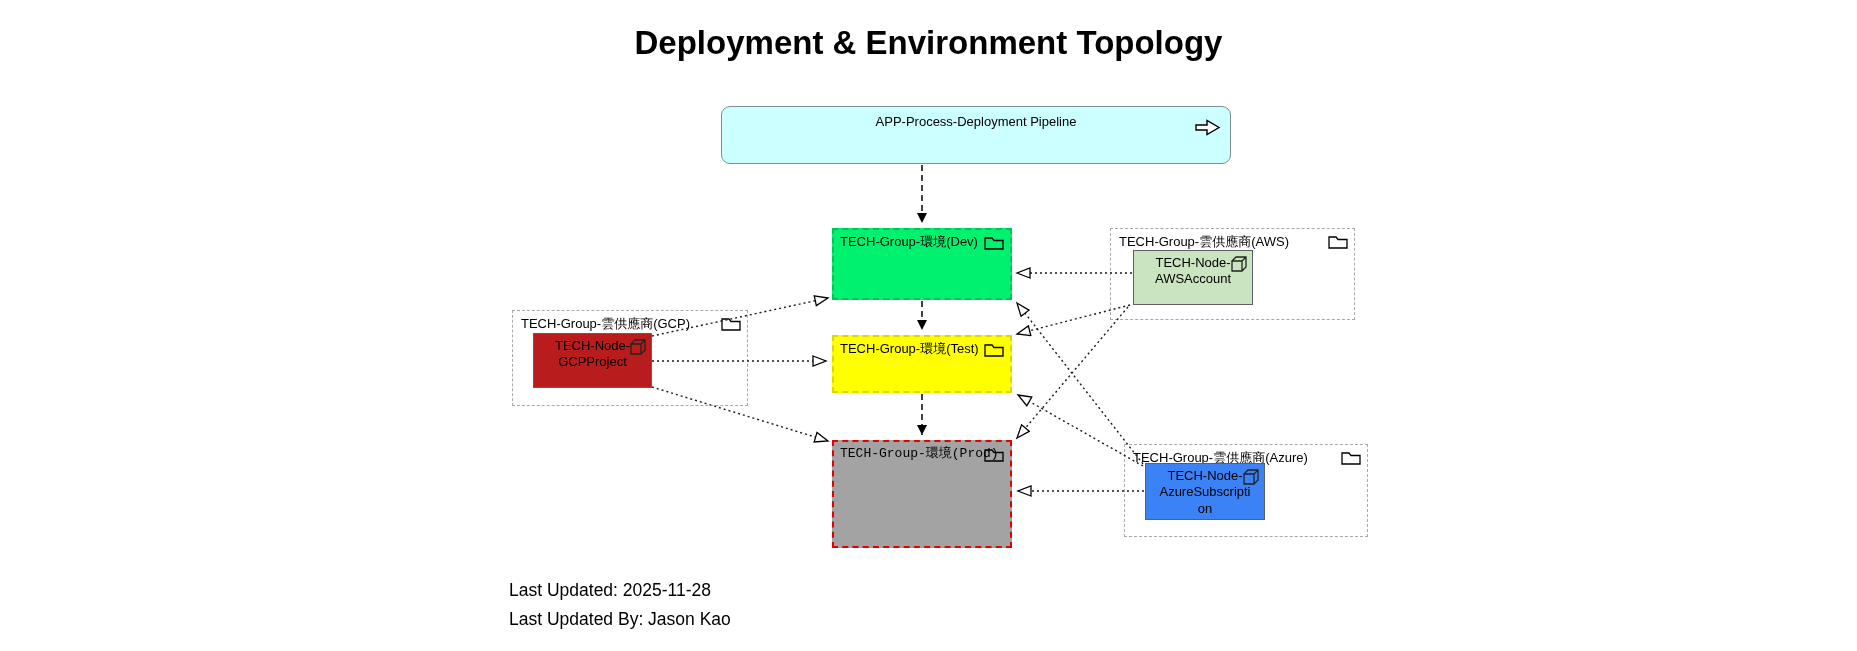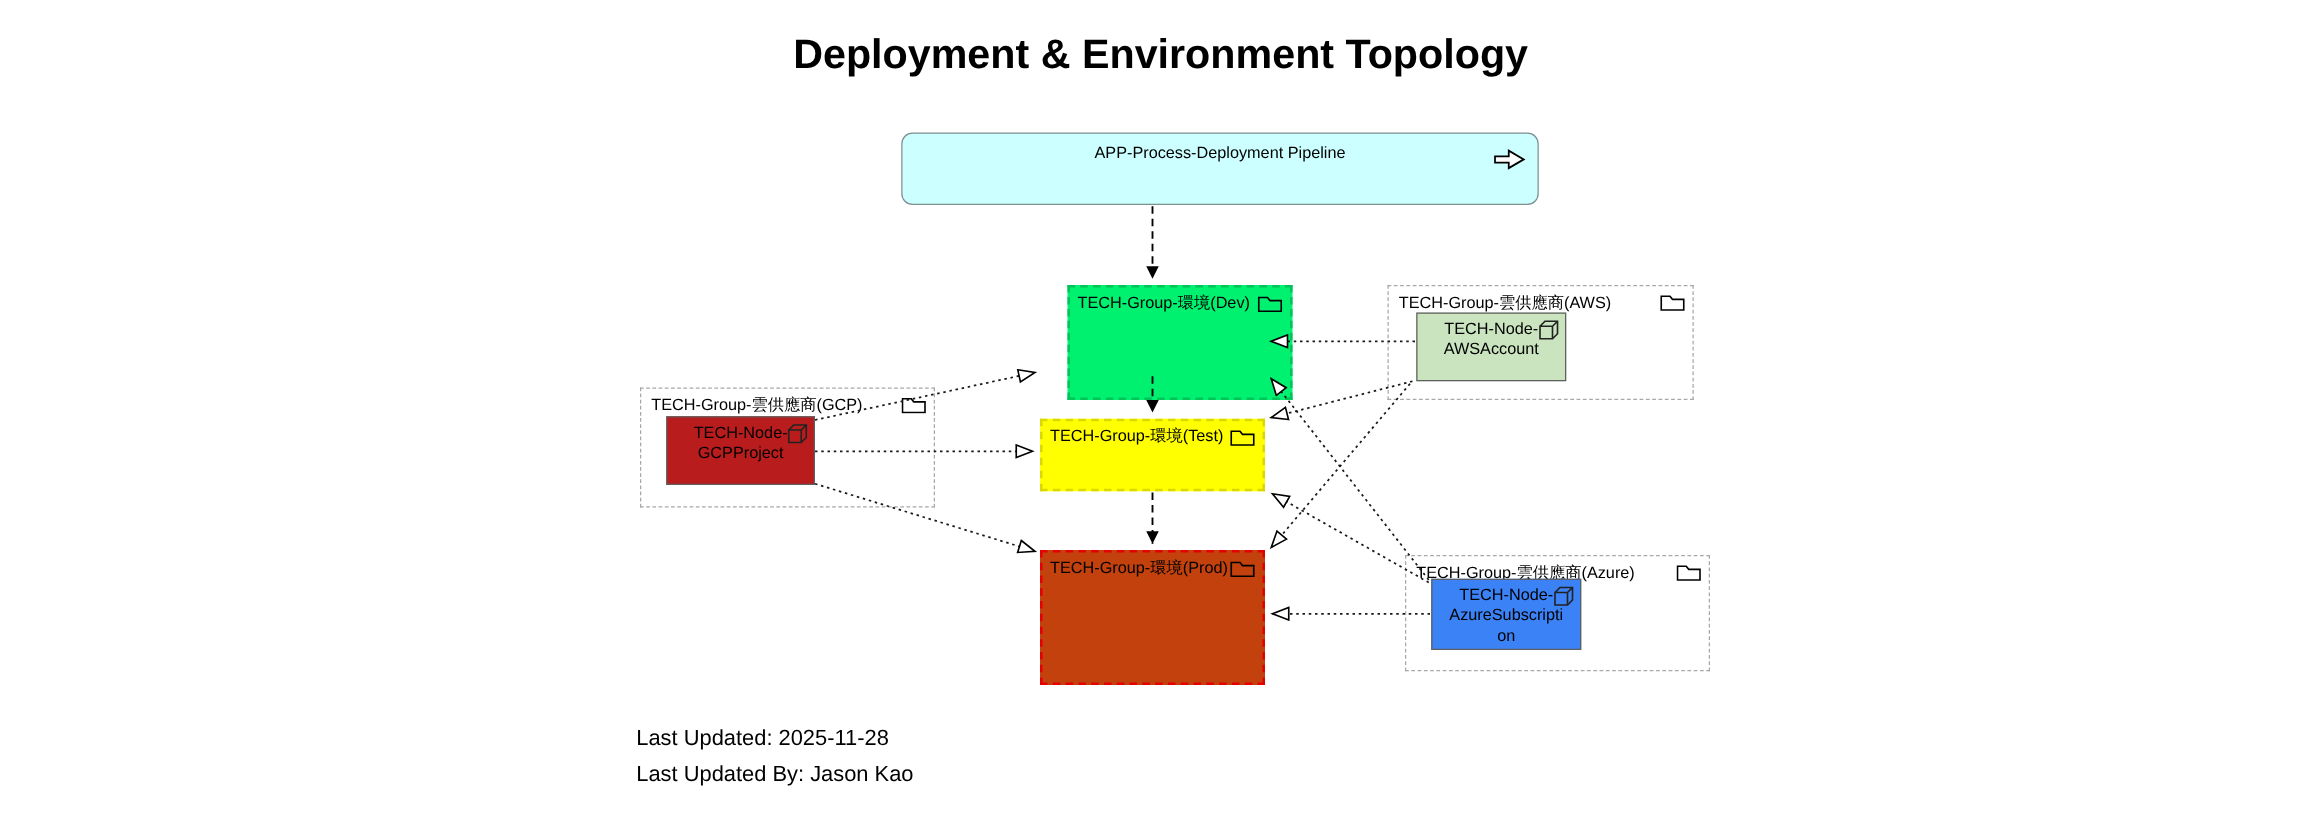--- a/index.html
+++ b/index.html
@@ -11,21 +11,21 @@
     position:absolute;left:0;top:24px;width:1857px;text-align:center;
     font-size:33px;font-weight:bold;
   }
   .box{position:absolute;box-sizing:border-box;font-size:13px;line-height:1.25;}
   .pipeline{
     left:677px;top:106px;width:510px;height:58px;
     background:#ccffff;border:1px solid #7e8f8f;border-radius:9px;
     text-align:center;padding-top:7px;margin-left:44px;
   }
   .env{left:832px;width:180px;border:2px dashed;padding:4px 6px;}
-  .env.dev {top:228px;height:92px; background:#00f06f;border-color:#00c35a;margin-left:22px;}
+  .env.dev {top:228px;height:72px; background:#00f06f;border-color:#00c35a;}
   .env.test{top:335px;height:58px; background:#ffff00;border-color:#d9d900;}
   .env.prod{top:440px;height:108px;background:#ff0000;border-color:#e40000;}
   .group{border:1px dashed #a8a8a8;padding:5px 8px;background:transparent;}
   .group.gcp  {left:512px; top:310px;width:236px;height:96px;}
   .group.aws  {left:1110px;top:228px;width:245px;height:92px;}
   .group.azure{left:1124px;top:444px;width:244px;height:93px;}
   .node{
     background:#c9e4be;border:1px solid #5f5f5f;text-align:center;
     padding:4px 10px 0 10px;overflow-wrap:break-word;word-break:break-word;
   }
@@ -65,21 +65,21 @@
   </span>
 </div>
 <div class="box env test" style="background: rgb(255, 255, 0);">
   <span>TECH-Group-環境(Test)</span>
   <span class="icon icon-folder">
     <svg width="20" height="15" viewBox="0 0 20 15">
       <path d="M1,3 L8,3 L10,5.5 L19,5.5 L19,14 L1,14 Z" fill="none" stroke="#000" stroke-width="1.3"></path>
     </svg>
   </span>
 </div>
-<div class="box env prod" style="background: #c2410c;">
+<div class="box env prod" style="background: #a3a3a3; font-family: Liberation Mono, monospace;">
   <span>TECH-Group-環境(Prod)</span>
   <span class="icon icon-folder">
     <svg width="20" height="15" viewBox="0 0 20 15">
       <path d="M1,3 L8,3 L10,5.5 L19,5.5 L19,14 L1,14 Z" fill="none" stroke="#000" stroke-width="1.3"></path>
     </svg>
   </span>
 </div>
 
 <div class="box group gcp">
   <span>TECH-Group-雲供應商(GCP)</span>

